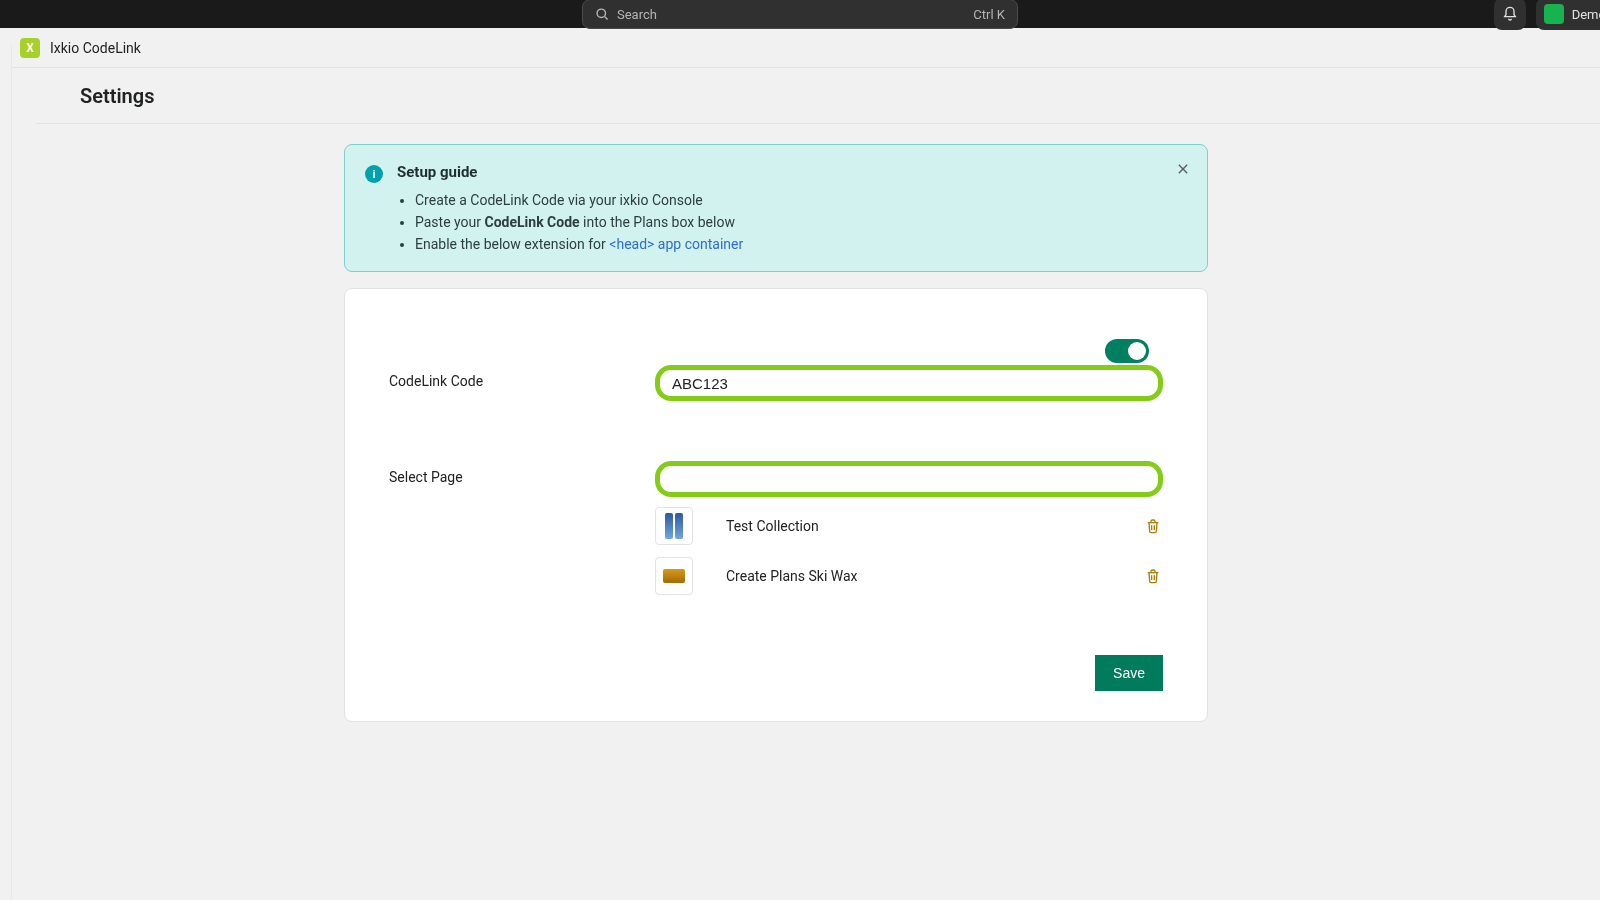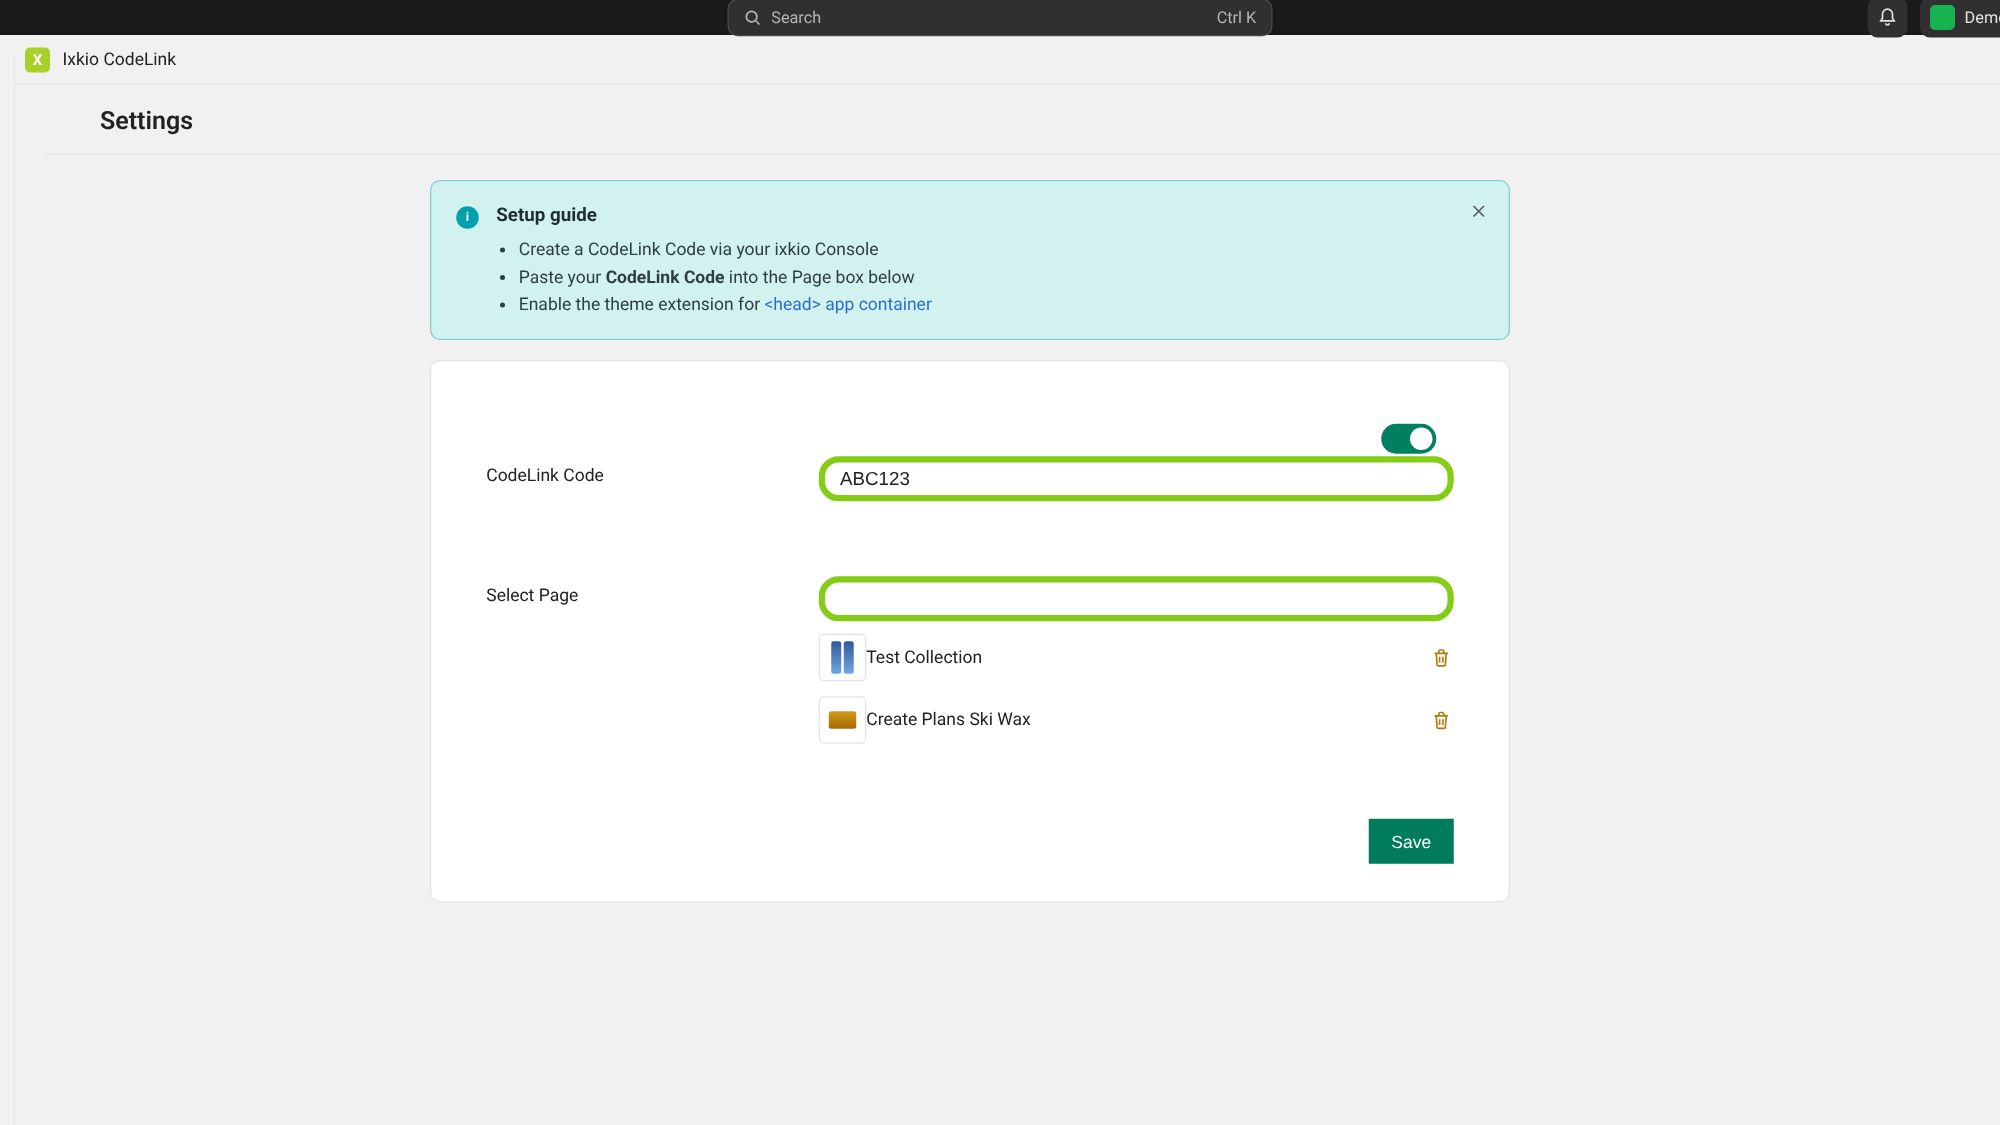--- a/index.html
+++ b/index.html
@@ -171,21 +171,21 @@
     border-radius: 16px;
     padding: 0 12px;
     font-size: 15px;
     color: #202223;
     outline: none;
     background: #fff;
   }
 
   
   .page-item {
-    display: flex; align-items: center; gap: 0;
+    display: flex; align-items: center; gap: 33px;
     margin-top: 12px;
   }
   .page-item:first-of-type { margin-top: 10px; }
   .thumb {
     width: 38px; height: 38px;
     border: 1px solid #e1e3e5;
     border-radius: 4px;
     background: #fff;
     display: flex; align-items: center; justify-content: center;
     overflow: hidden;
@@ -258,24 +258,24 @@
 <div class="main">
   <div class="col">
 
     <div class="banner">
       <div class="info-dot">i</div>
       <div style="flex:1">
         <h3>Setup guide</h3>
         <ul>
           <li>Create a CodeLink Code via your ixkio Console</li>
           <li>
-            <span>Paste your </span><b>CodeLink Code</b><span> into the Page box below</span>
+            <span>Paste your </span><b>CodeLink Code</b><span> into the Plans box below</span>
           </li>
           <li>
-            <span>Enable the theme extension for </span><a href="#">&lt;head&gt; app container</a>
+            <span>Enable the below extension for </span><a href="#">&lt;head&gt; app container</a>
           </li>
         </ul>
       </div>
       <div class="close-x">
         <svg width="14" height="14" viewBox="0 0 20 20" stroke="#5c5f62" stroke-width="2">
           <line x1="4" y1="4" x2="16" y2="16"></line>
             <line x1="16" y1="4" x2="4" y2="16"></line>
         </svg>
       </div>
     </div>

